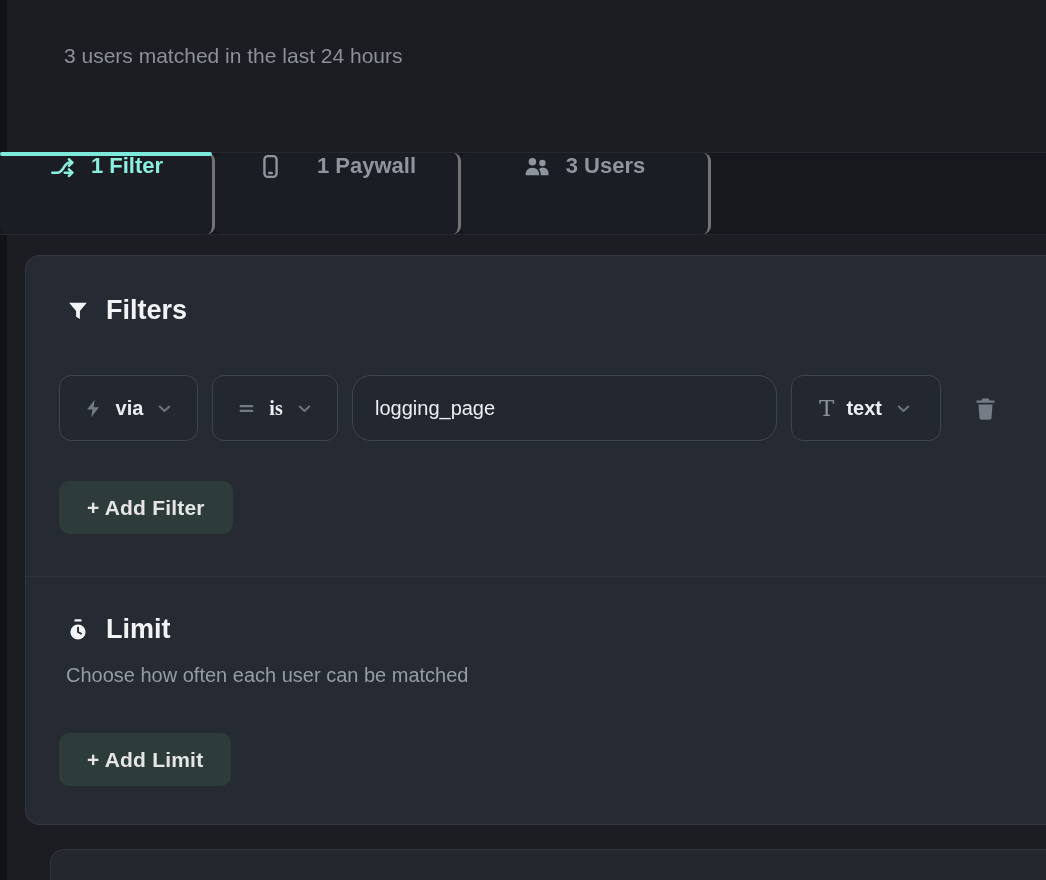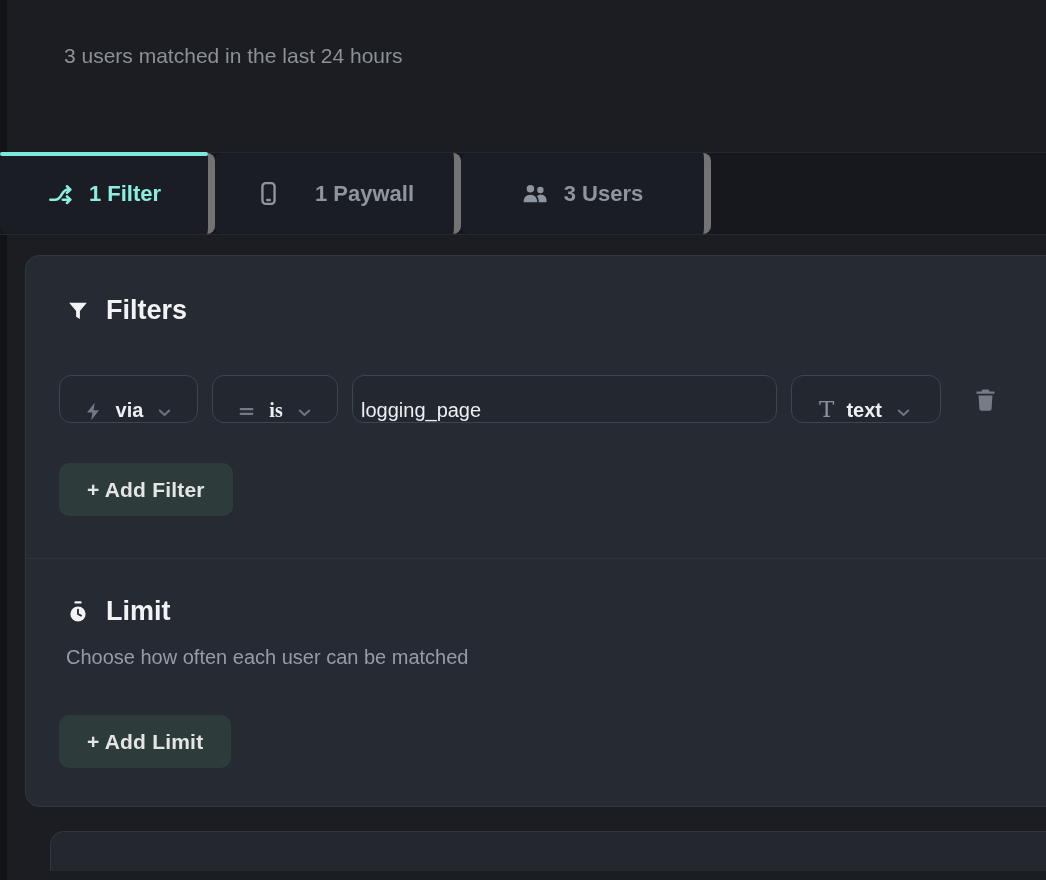--- a/index.html
+++ b/index.html
@@ -27,23 +27,23 @@
 
   
   .tabbar {
     display: flex; height: 83px;
     background: #16181d;
     border-top: 1px solid #24272e;
     border-bottom: 1px solid #25282f;
   }
   .tab {
     position: relative;
-    display: flex; align-items: center; justify-content: center; gap: 15px;
+    display: flex; justify-content: center; gap: 15px;
     background: #1a1d23;
-    border-right: 7px solid #737373;
+    border-right: 3px solid #737373;
     border-radius: 8px;
     font-size: 22px; font-weight: 600; color: #8f959e;
     cursor: pointer;
   }
   .tab svg { width: 27px; height: 27px; display: block; }
   .tab-1 { width: 215px; }
   .tab-2 { width: 246px; gap: 33px; }
   .tab-3 { width: 201px; }
   .tab-4 { width: 250px; }
   .tab.active { color: #8beede; }
@@ -63,37 +63,37 @@
     overflow: hidden;
   }
   .section { padding: 38px 40px 42px; }
   .section-head { display: flex; align-items: center; gap: 16px; height: 33px; text-align: right; }
   .section-head h2 { font-size: 27px; font-weight: 700; color: #f1f3f5; }
   .section-head .sec-icon svg { width: 24px; height: 24px; display: block; }
   .section-sub { margin-top: 17px; font-size: 20px; color: #969ca6; line-height: 24px; }
 
   .filter-row { margin-top: 48px; margin-left: -7px; display: flex; align-items: center; gap: 14px; }
   .pill {
-    height: 48px;
-    display: inline-flex; align-items: flex-end; justify-content: center; gap: 12px;
+    height: 66px;
+    display: inline-flex; align-items: center; justify-content: center; gap: 12px;
     padding: 0 16px;
     background: #23272f;
     border: 1px solid #3f454f;
     border-radius: 12px;
     font-size: 20px; font-weight: 600; color: #edeff2;
     font-family: inherit;
     cursor: pointer;
   }
   .pill .lead-icon svg { width: 21px; height: 21px; display: block; }
   .pill .chev svg { width: 19px; height: 19px; display: block; }
   .pill-via { width: 139px; }
   .pill-is { width: 126px; font-family: Liberation Serif, serif; }
   .pill-type { width: 150px; }
   .t-glyph { font-family: "DejaVu Serif", serif; font-size: 23px; color: #8a909a; font-weight: 400; }
-  .value-pill { width: 425px; justify-content: flex-start; padding: 0 8px; cursor: text; }
+  .value-pill { width: 425px; justify-content: flex-start; padding: 0 22px; cursor: text; border-radius: 19px; }
   .value-pill input {
     width: 100%; background: transparent; border: none; outline: none;
     color: #edeff2; font-size: 20px; font-weight: 500; font-family: inherit;
   }
   .trash-btn { background: none; border: none; cursor: pointer; margin-left: 15px; padding: 2px; }
   .trash-btn svg { width: 27px; height: 27px; fill: #757c86; display: block; }
 
   .add-btn {
     margin-top: 40px; margin-left: -7px;
     height: 53px; padding: 0 28px;

